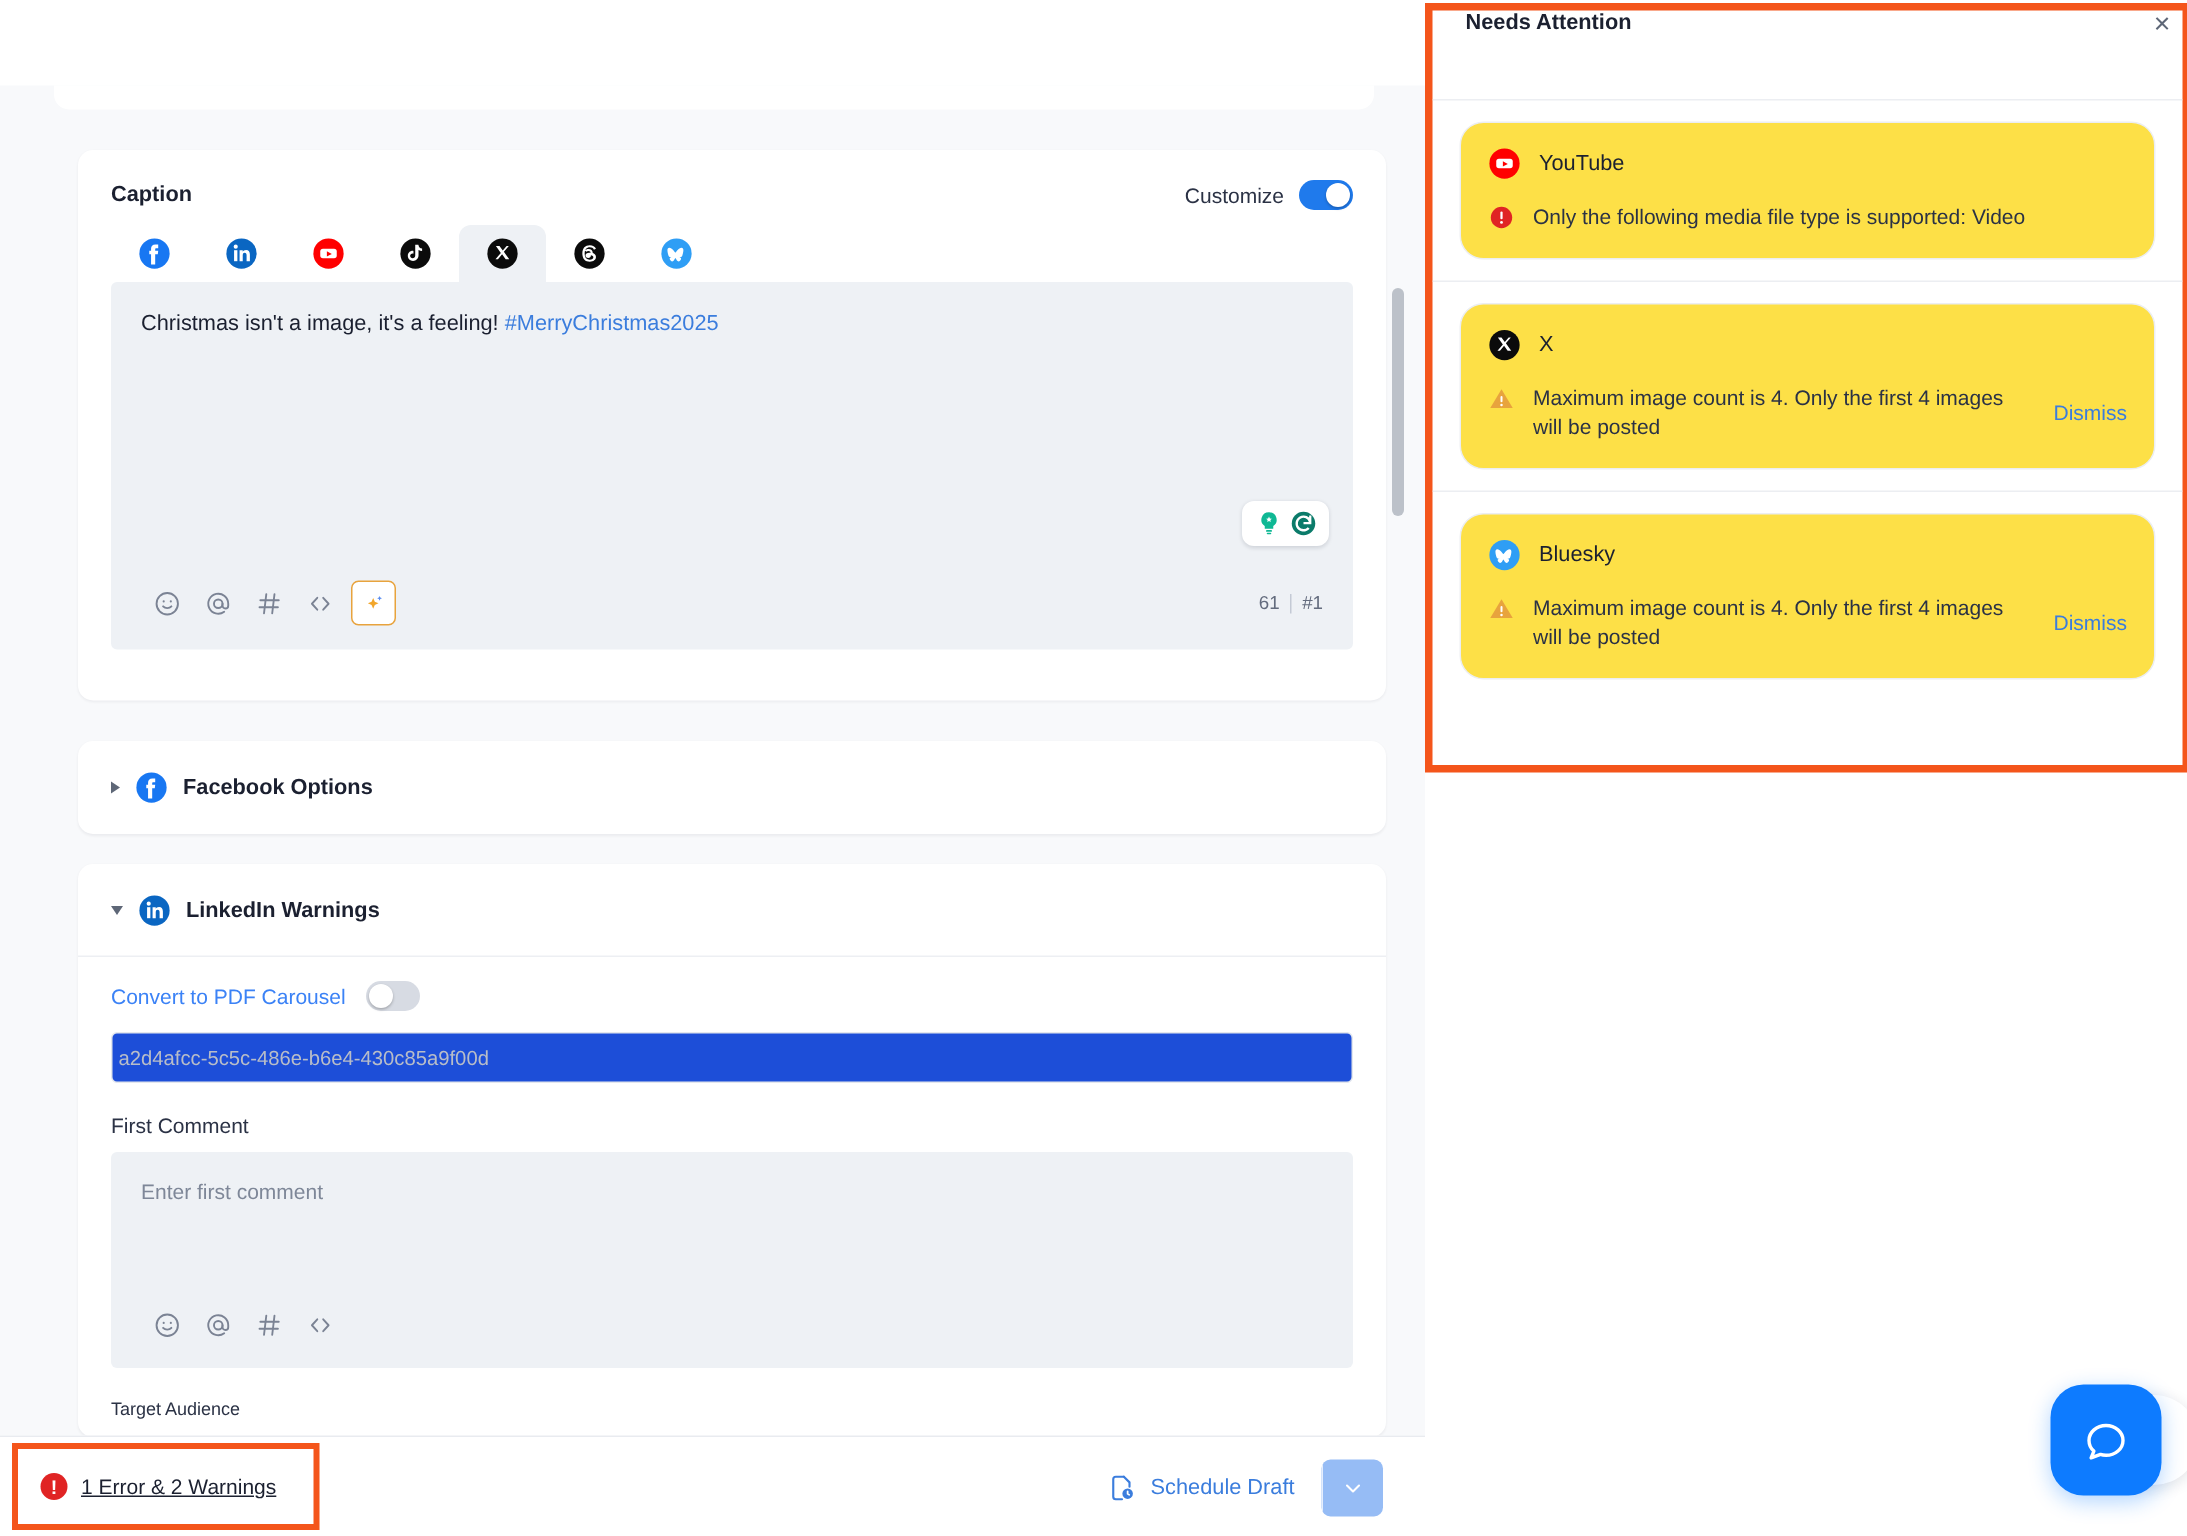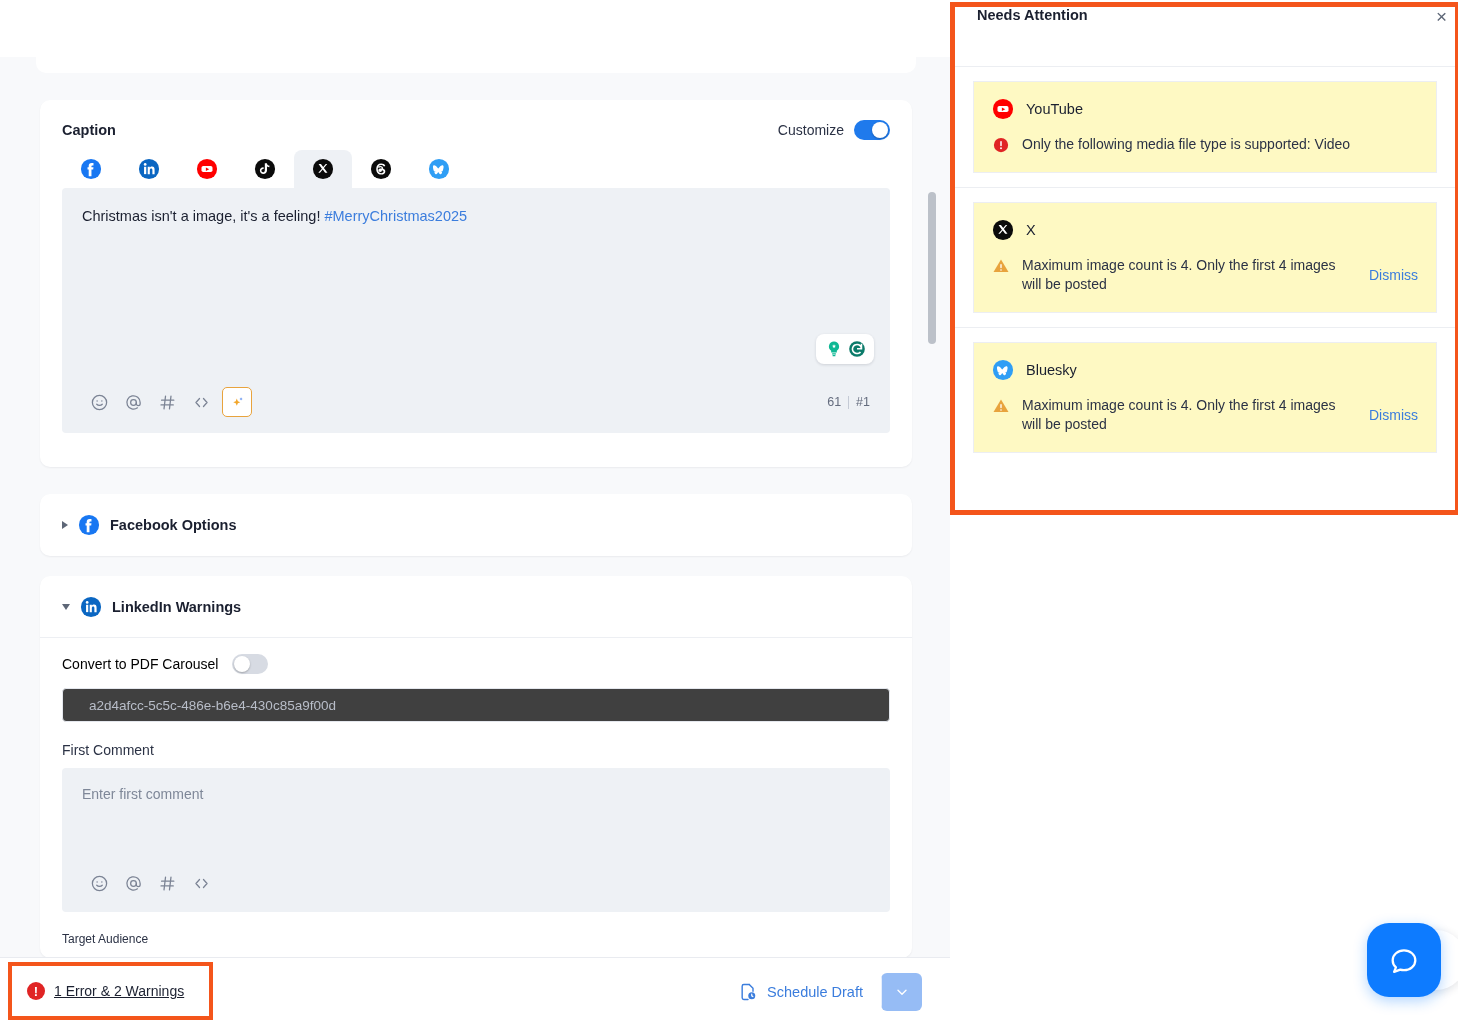--- a/index.html
+++ b/index.html
@@ -26,21 +26,21 @@
   .top-white {
     position: absolute; left: 0; top: 0; width: 950px; height: 57px;
     background: #ffffff;
   }
   .partial-card {
     position: absolute; left: 36px; top: 57px; width: 880px; height: 16px;
     background: #ffffff; border-radius: 0 0 10px 10px;
   }
 
   .card {
-    position: absolute; left: 40px; width: 872px;
+    position: absolute; left: 52px; width: 872px;
     background: #ffffff; border-radius: 10px;
     box-shadow: 0 1px 2px rgba(16,24,40,.06);
   }
 
   
   .card-caption { top: 100px; height: 367px; }
   .caption-head {
     display: flex; align-items: center; justify-content: space-between;
     padding: 20px 22px 4px 22px;
   }
@@ -116,25 +116,25 @@
   .caret.down {
     border-top: 6px solid #5e6777;
     border-left: 4.5px solid transparent; border-right: 4.5px solid transparent;
   }
   .opt-title { font-size: 14.5px; font-weight: 700; color: #1b2030; }
 
   .card-li { top: 576px; height: 382px; }
   .li-head { height: 62px; border-bottom: 1px solid #edeff3; }
   .li-body { padding: 16px 22px 0 22px; }
   .row-inline { display: flex; align-items: center; gap: 14px; }
-  .field-label { font-size: 14px; color: #000000; }
+  .field-label { font-size: 14px; color: #3b82f6; }
   .text-input {
     margin-top: 14px; height: 34px; width: 100%;
-    border: 1px solid #e4e7ed; border-radius: 4px; background: #404040;
-    display: flex; align-items: center; padding: 0 26px;
+    border: 1px solid #e4e7ed; border-radius: 4px; background: #1d4ed8;
+    display: flex; align-items: center; padding: 0 4px;
     font-size: 13.5px; color: #b8bdc8;
   }
   .sub-label { margin-top: 20px; font-size: 14px; color: #2b3245; }
   .comment-box {
     margin-top: 10px; background: #eef1f5; border-radius: 4px;
     height: 144px; position: relative; padding: 18px 20px;
   }
   .comment-ph { font-size: 14px; color: #7e8798; }
   .comment-toolbar {
     position: absolute; left: 20px; bottom: 12px; display: flex; align-items: center;
@@ -212,22 +212,22 @@
     border-bottom: 1px solid #eceef2;
   }
   .panel-title { font-size: 14.5px; font-weight: 700; color: #1b2030; }
   .panel-close {
     font-size: 19px; color: #5e6777; cursor: pointer; line-height: 1;
     margin-right: -14px;
   }
   .alert-group { padding: 14px 18px 14px 18px; border-bottom: 1px solid #eceef2; }
   .alert-group:last-child { border-bottom: none; }
   .alert-card {
-    border: 1px solid #eceef2; border-radius: 0;
-    padding: 16px 18px 18px 18px; background: #fef9c3;
+    border: 1px solid #eceef2; border-radius: 16px;
+    padding: 16px 18px 18px 18px; background: #fde047;
   }
   .alert-plat { display: flex; align-items: center; gap: 12px; }
   .alert-plat-name { font-size: 14.5px; color: #1b2030; }
   .alert-msg-row {
     display: flex; align-items: flex-start; gap: 12px; margin-top: 15px;
   }
   .alert-msg {
     font-size: 14px; color: #2b3245; line-height: 1.35; flex: 1 1 auto;
     max-width: 375px;
   }

